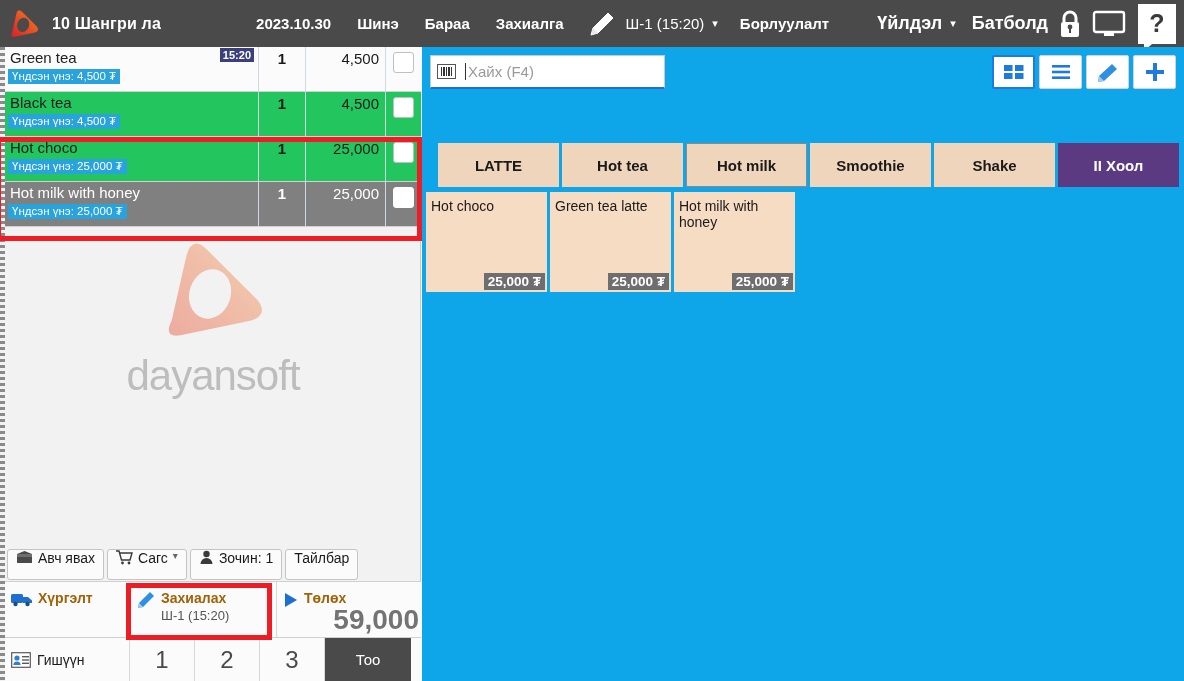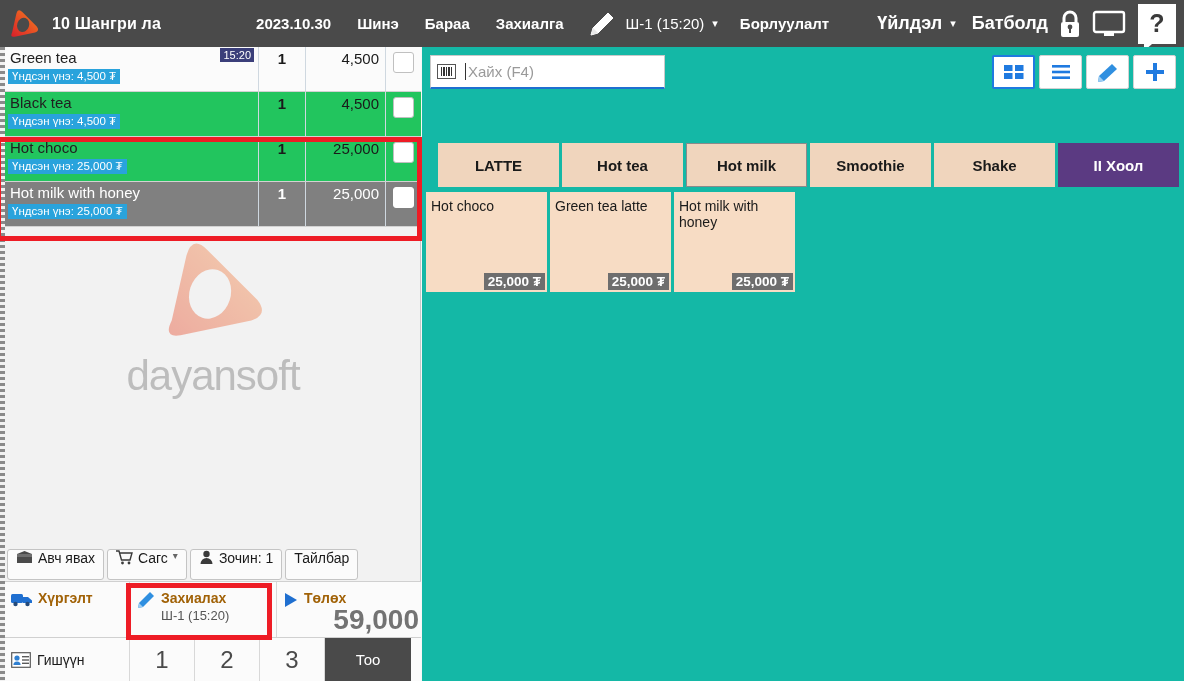--- a/index.html
+++ b/index.html
@@ -57,21 +57,21 @@
   .oname {
     position: absolute; left: 5px; top: 2px; font-size: 15px; color: #202020;
   }
   .order-row.selected .oname { color: #ffffff; }
   .obase {
     position: absolute; left: 3px; top: 22px; background: #29a3dc; color: #ffffff;
     font-size: 11.5px; padding: 1px 4px 2px 4px; white-space: nowrap;
   }
   .time-badge {
     position: absolute; right: 4px; top: 1px; background: #3b3f7a; color: #ffffff;
-    font-size: 11px; font-weight: normal; padding: 1px 3px;
+    font-size: 11px; font-weight: bold; padding: 1px 3px;
   }
   .ocol-qty {
     width: 47px; border-left: 1px solid #cfd8e0; font-size: 15px; font-weight: bold;
     color: #1a1a1a; display: flex; align-items: flex-start; justify-content: center; padding-top: 3px;
   }
   .order-row.selected .ocol-qty { color: #ffffff; }
   .ocol-price {
     width: 80px; border-left: 1px solid #cfd8e0; font-size: 15px; color: #1a1a1a;
     display: flex; align-items: flex-start; justify-content: flex-end; padding: 3px 6px 0 0;
   }
@@ -109,21 +109,21 @@
   .numkey {
     width: 65px; display: flex; align-items: center; justify-content: center;
     font-size: 24px; color: #4a4a4a; border-right: 1px solid #d8d8d8; cursor: pointer; background: #fbfbfb;
   }
   .too-key {
     width: 86px; background: #4a4a4a; color: #ffffff; font-size: 15px;
     display: flex; align-items: center; justify-content: center; cursor: pointer;
   }
 
   
-  .right-panel { position: absolute; left: 422px; top: 47px; width: 762px; height: 634px; background: #14b8a6; }
+  .right-panel { position: absolute; left: 422px; top: 47px; width: 762px; height: 634px; background: #0ea5e9; }
   .search-wrap { position: absolute; left: 8px; top: 8px; width: 235px; }
   .search-box {
     height: 34px; background: #ffffff; border: 1px solid #c9c9c9; border-bottom: 2px solid #1f6fd0;
     display: flex; align-items: center; padding: 0 6px; cursor: text;
   }
   .barcode-ico { width: 19px; height: 15px; border: 1px solid #555; display: flex; align-items: center; justify-content: center; gap: 1px; }
   .bc-bar { width: 1px; height: 9px; background: #333; }
   .bc-bar.w { width: 2px; }
   .search-caret { width: 1px; height: 17px; background: #333; margin-left: 9px; }
   .search-ph { font-size: 15px; color: #9a9a9a; margin-left: 2px; }

